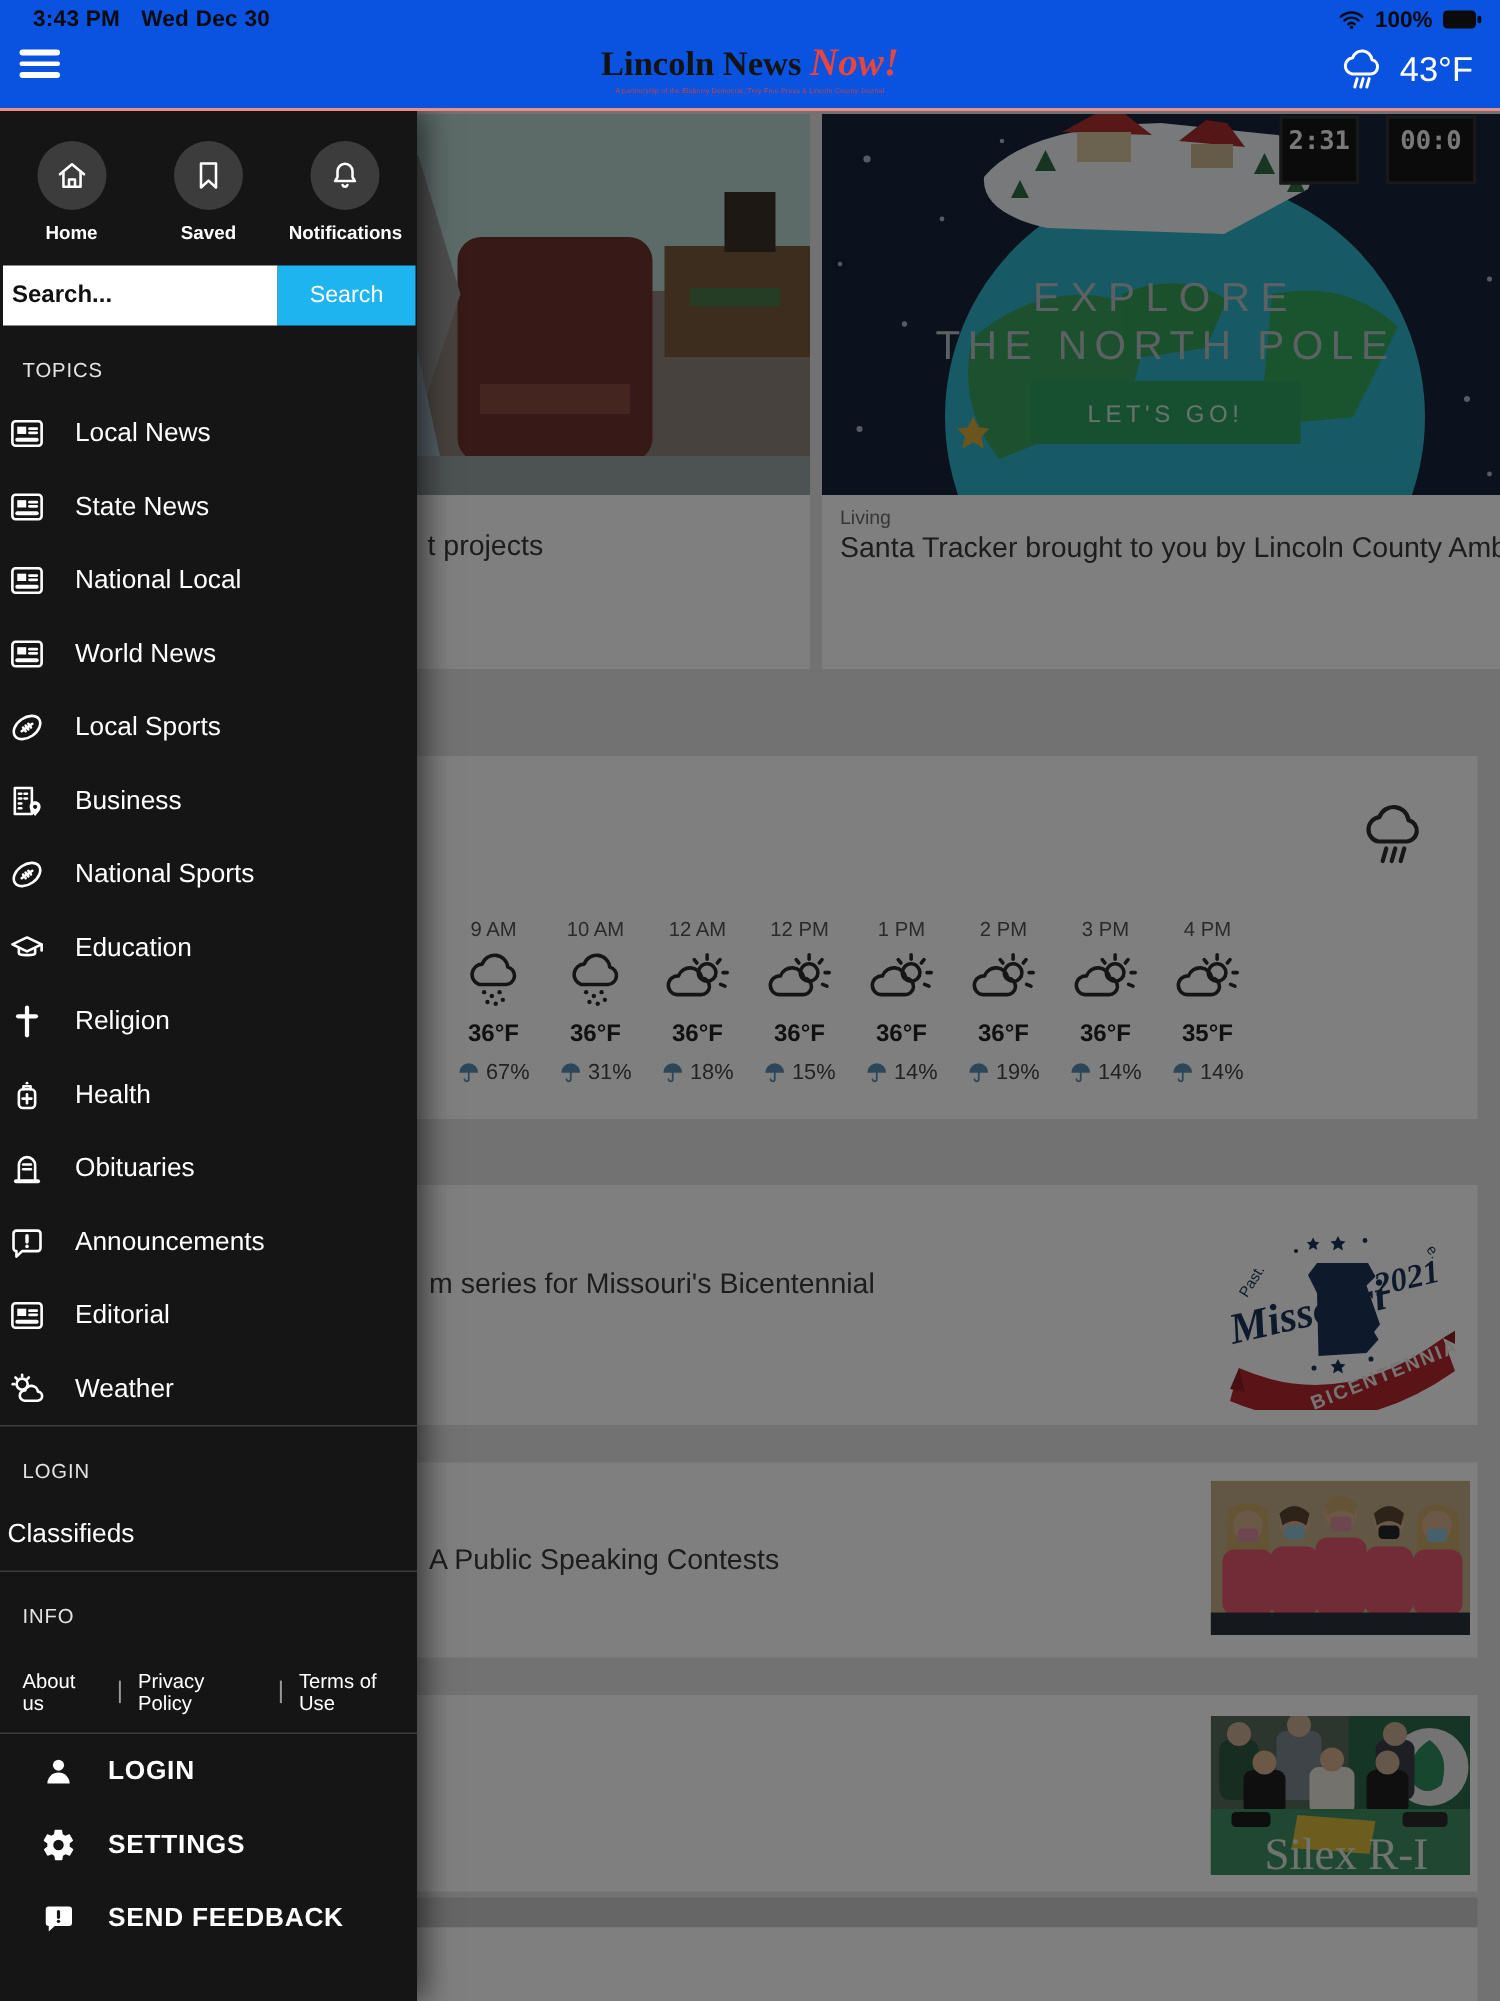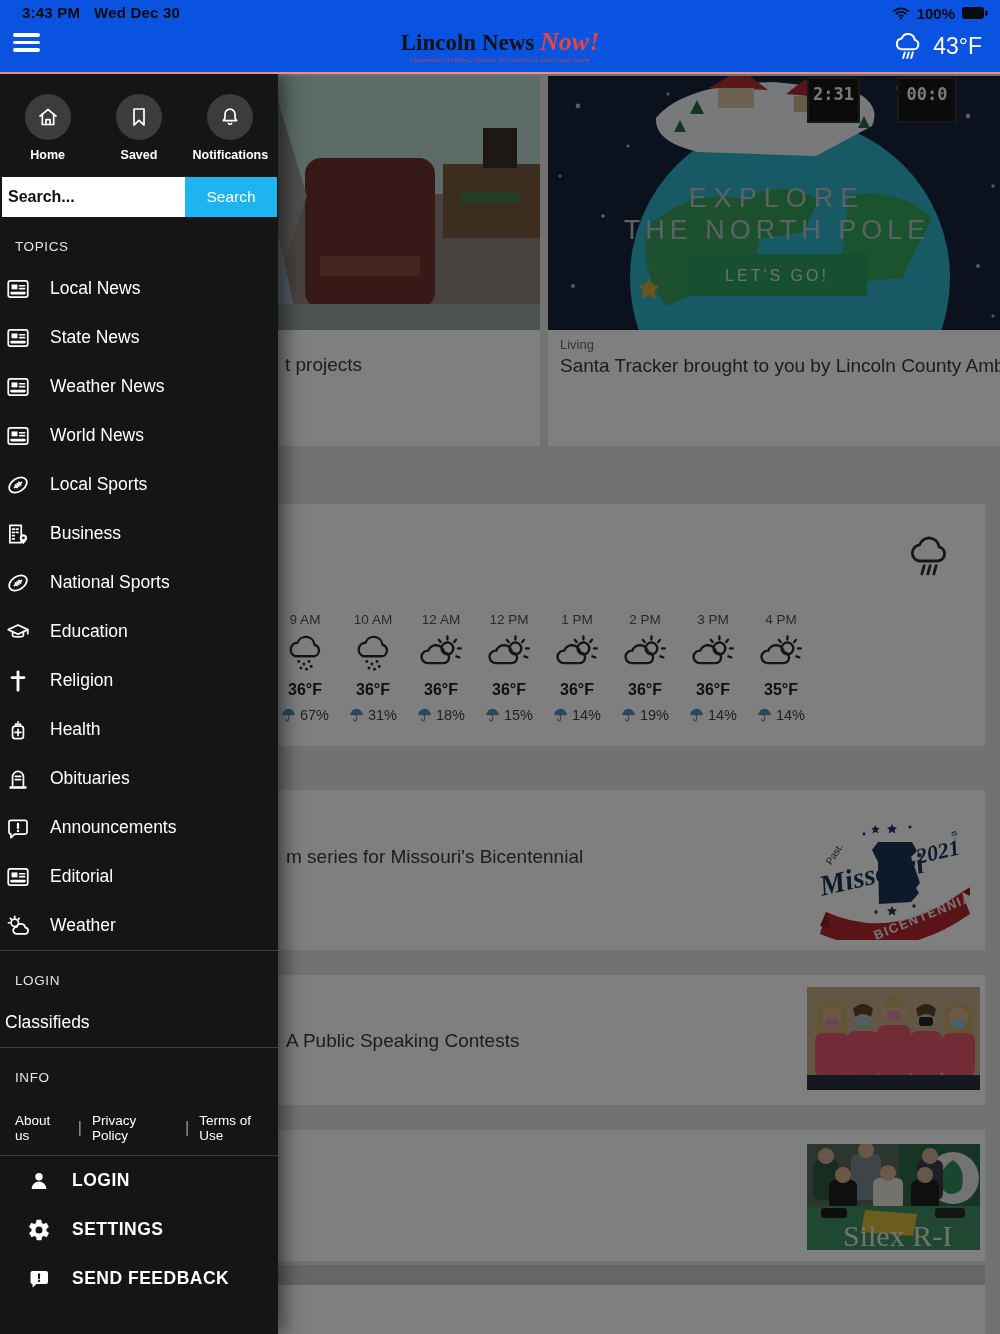--- a/index.html
+++ b/index.html
@@ -52,21 +52,21 @@
   .card{position:absolute;background:#fff;overflow:hidden;}
   .card-left{left:15px;top:2px;width:525px;height:370px;}
   .card-right{left:548px;top:2px;width:458px;height:370px;}
   .photo{width:100%;height:254px;display:block;}
   .headline{font-size:19px;color:#3a3a3a;}
   .card-left .headline{position:absolute;left:270px;top:278px;white-space:nowrap;}
   .cat{position:absolute;left:12px;top:261px;font-size:13px;color:#6d6d6d;}
   .card-right .headline{position:absolute;left:12px;top:279px;white-space:nowrap;}
   .weather-card{position:absolute;left:15px;top:430px;width:970px;height:242px;background:#fff;}
   .wc-icon{position:absolute;right:32px;top:28px;width:48px;height:48px;stroke:#2e2e2e;fill:none;stroke-width:1.4;stroke-linecap:round;stroke-linejoin:round;}
-  .hours{position:absolute;left:256px;top:108px;display:flex;}
+  .hours{position:absolute;left:280px;top:108px;display:flex;}
   .hour-col{width:68px;text-align:center;}
   .h-time{font-size:13.5px;color:#555;}
   .h-icon{height:52px;display:flex;align-items:center;justify-content:center;}
   .h-icon svg{width:44px;height:44px;stroke:#2b2b2b;fill:none;stroke-width:1.3;stroke-linecap:round;stroke-linejoin:round;display:none;}
   .h-icon.rain .ic-rain{display:block;}
   .h-icon.suncloud .ic-suncloud{display:block;}
   .h-temp{font-size:16px;font-weight:bold;color:#222;margin-top:2px;}
   .h-precip{display:flex;align-items:center;justify-content:center;gap:4px;margin-top:8px;font-size:14.5px;color:#444;}
   .h-precip svg{width:15px;height:15px;}
   .article-row{position:absolute;left:0;width:985px;background:#fff;}
@@ -75,22 +75,22 @@
   .row-2{top:901px;height:130px;}
   .row-2 .headline{position:absolute;left:286px;top:55px;}
   .row-3{top:1056px;height:131px;}
   .row-4{top:1211px;height:49px;}
   .thumb{position:absolute;overflow:hidden;}
   .row-1 .thumb{left:818px;top:28px;width:152px;height:122px;}
   .row-2 .thumb{left:807px;top:12px;width:173px;height:103px;}
   .row-3 .thumb{left:807px;top:14px;width:173px;height:106px;}
   .band{position:absolute;left:0;top:1191px;width:985px;height:20px;background:#cdcdcd;}
   .clock{position:absolute;top:3px;background:#161616;border:2px solid #333;box-sizing:border-box;color:#f2f2f2;font-family:"DejaVu Sans Mono",monospace;font-weight:bold;font-size:17px;display:flex;align-items:flex-start;justify-content:center;padding-top:5px;}
-  .clock-1{left:807px;width:53px;height:46px;}
-  .clock-2{left:897px;width:60px;height:46px;}
+  .clock-1{left:853px;width:53px;height:46px;}
+  .clock-2{left:924px;width:60px;height:46px;}
   .defs-svg{position:absolute;width:0;height:0;overflow:hidden;}
 </style>
 </head>
 <body>
 
 <svg class="defs-svg" aria-hidden="true">
   <defs>
     <symbol id="i-home" viewBox="0 0 24 24">
         <path d="M4 11.2 L12 4.5 L20 11.2"></path>
         <path d="M6.3 9.4 V19.5 H17.7 V9.4"></path>
@@ -570,21 +570,21 @@
       <div class="nav-item">
           <svg class="nav-ic">
             <use href="#i-news"></use>
           </svg>
           <span class="nav-label">State News</span>
         </div>
       <div class="nav-item">
           <svg class="nav-ic">
             <use href="#i-news"></use>
           </svg>
-          <span class="nav-label">Weather News</span>
+          <span class="nav-label">National Local</span>
         </div>
       <div class="nav-item">
           <svg class="nav-ic">
             <use href="#i-news"></use>
           </svg>
           <span class="nav-label">World News</span>
         </div>
       <div class="nav-item">
           <svg class="nav-ic">
             <use href="#i-football"></use>

